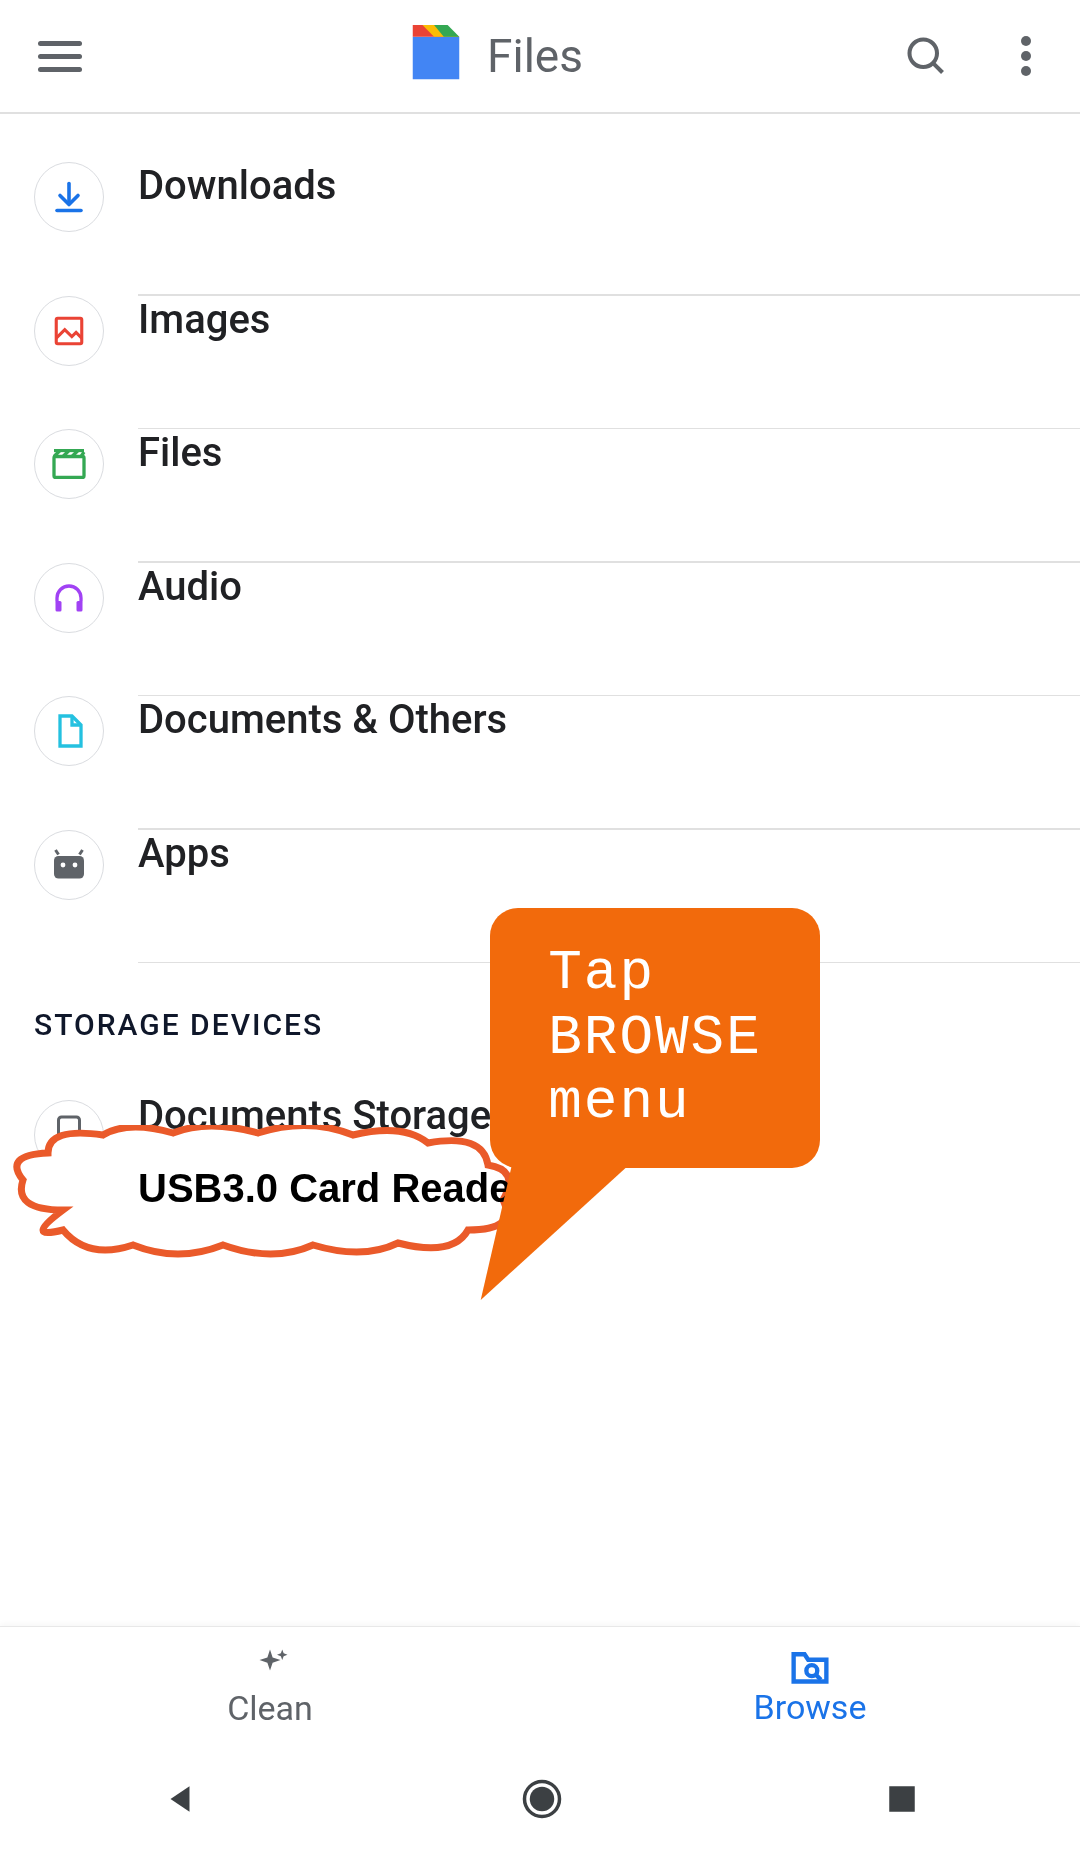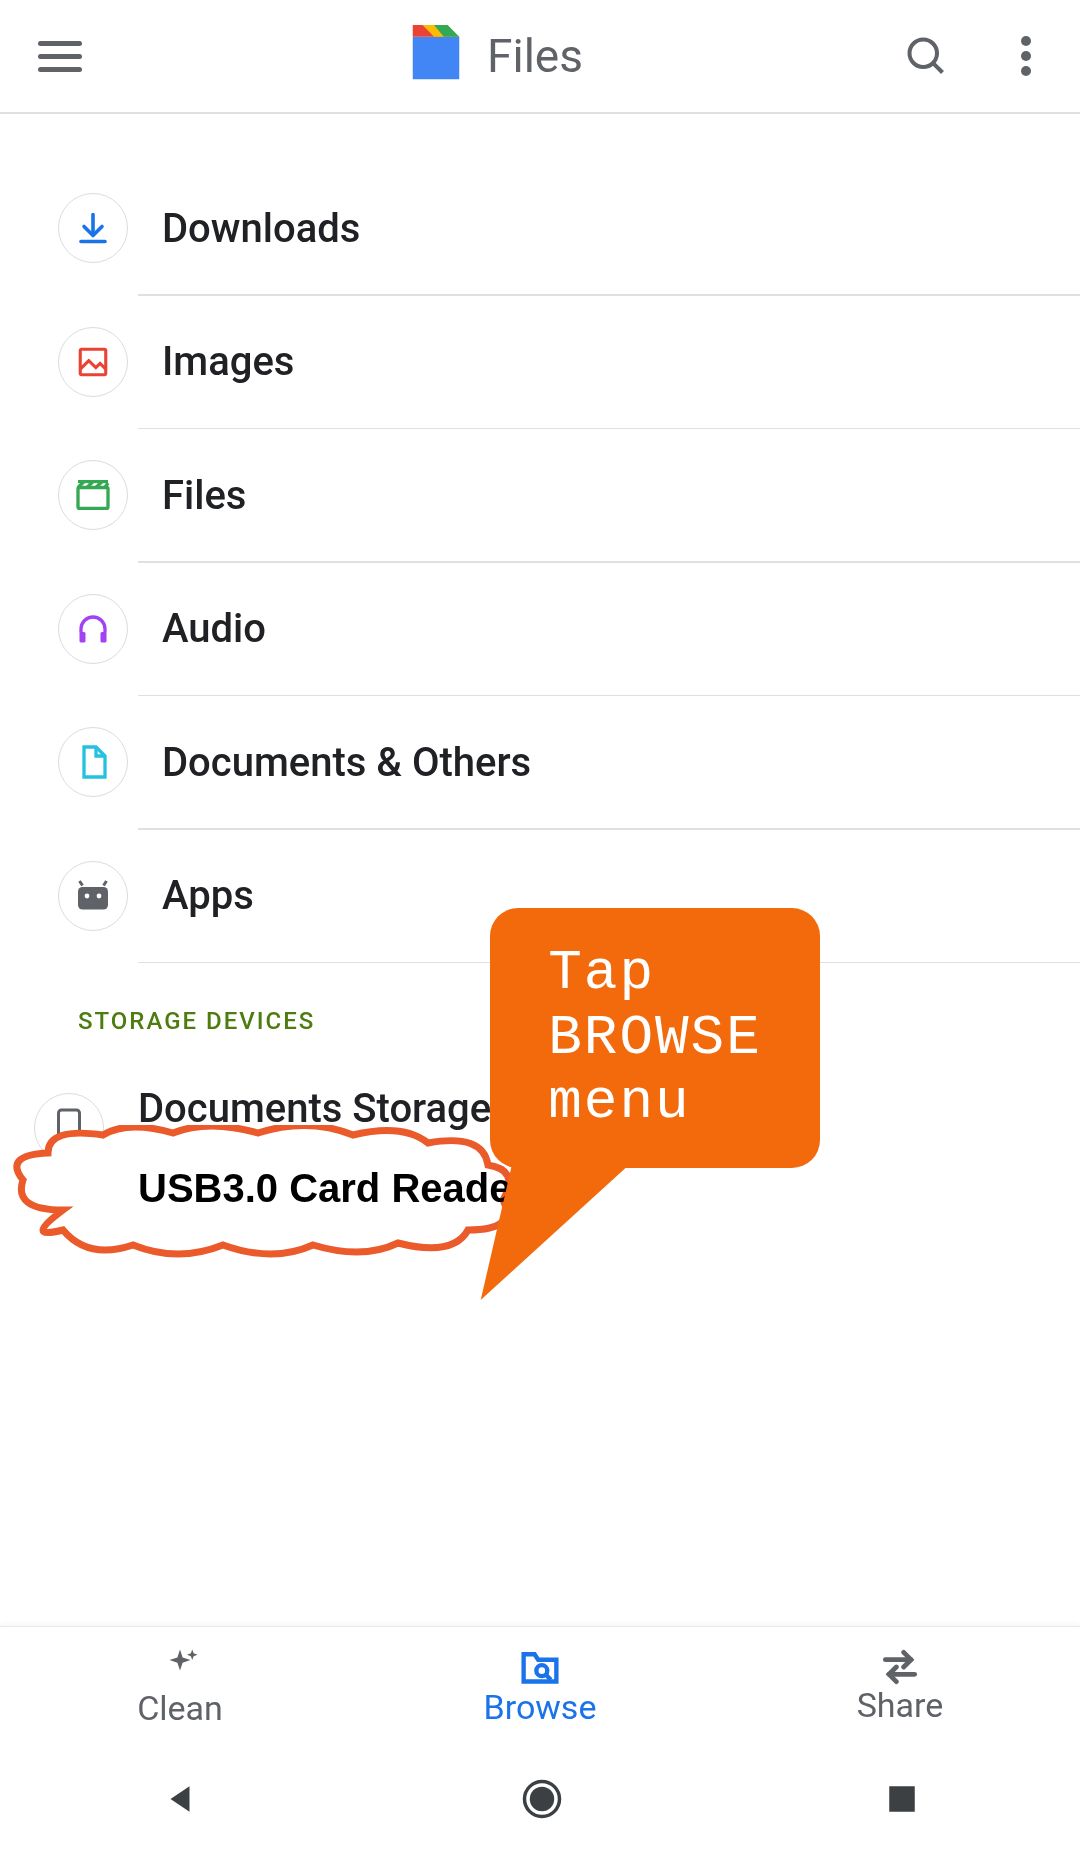--- a/index.html
+++ b/index.html
@@ -49,25 +49,23 @@
     display: flex; align-items: center; gap: 52px;
   }
   .icon-btn { width: 48px; height: 48px; display:flex; align-items:center; justify-content:center; cursor:pointer; }
 
   
   .content {
     padding-top: 48px;
   }
   .cat-row {
     display: flex;
-    align-items: center;
     padding: 0 34px;
     height: 132px;
     cursor: pointer;
-    margin-left: 24px;
   }
   .cat-icon-circle {
     width: 70px; height: 70px;
     border: 1.5px solid #dadce0;
     border-radius: 50%;
     display: flex; align-items: center; justify-content: center;
     flex-shrink: 0;
   }
   .cat-label {
     font-size: 40px;
@@ -76,26 +74,25 @@
     margin-left: 34px;
   }
   .cat-divider {
     margin-left: 138px;
     height: 1.5px;
     background: #e0e0e0;
   }
 
   
   .section-header {
-    font-size: 24px;
+    font-size: 30px;
     letter-spacing: 2px;
-    color: #4d7c0f;
+    color: #0f172a;
     font-weight: 500;
     padding: 44px 34px 28px 34px;
-    margin-left: 44px;
   }
   .storage-row {
     display: flex;
     align-items: center;
     padding: 0 34px;
     height: 130px;
     cursor: pointer;
   }
   .storage-row .cat-icon-circle svg { color: #5f6368; }
   .storage-text { margin-left: 34px; display:flex; flex-direction:column; gap:4px;}
@@ -326,29 +323,20 @@
     <span class="nav-label">Clean</span>
   </div>
   <div class="nav-item active">
     <svg width="44" height="40" viewBox="0 0 24 22" fill="none" stroke="#1a73e8" stroke-width="2.4">
       <path d="M3 4h6l2 3h10v12H3z"></path>
       <circle cx="13" cy="13" r="3"></circle>
       <line x1="15.5" y1="15.5" x2="18" y2="18"></line>
     </svg>
     <span class="nav-label">Browse</span>
   </div>
-  <div class="nav-item">
-    <svg width="44" height="36" viewBox="0 0 24 18" fill="none" stroke="#5f6368" stroke-width="2.6" stroke-linecap="round">
-      <line x1="4" y1="5" x2="18" y2="5"></line>
-        <polyline points="14 1 18 5 14 9"></polyline>
-      <line x1="20" y1="13" x2="6" y2="13"></line>
-        <polyline points="10 9 6 13 10 17"></polyline>
-    </svg>
-    <span class="nav-label">Share</span>
-  </div>
 </div>
 
 <div class="sysnav">
   <div>
     <svg width="38" height="38" viewBox="0 0 24 24">
         <path d="M18 4 L6 12 L18 20 Z" fill="#3c4043"></path>
       </svg>
   </div>
   <div>
     <svg width="42" height="42" viewBox="0 0 24 24">

